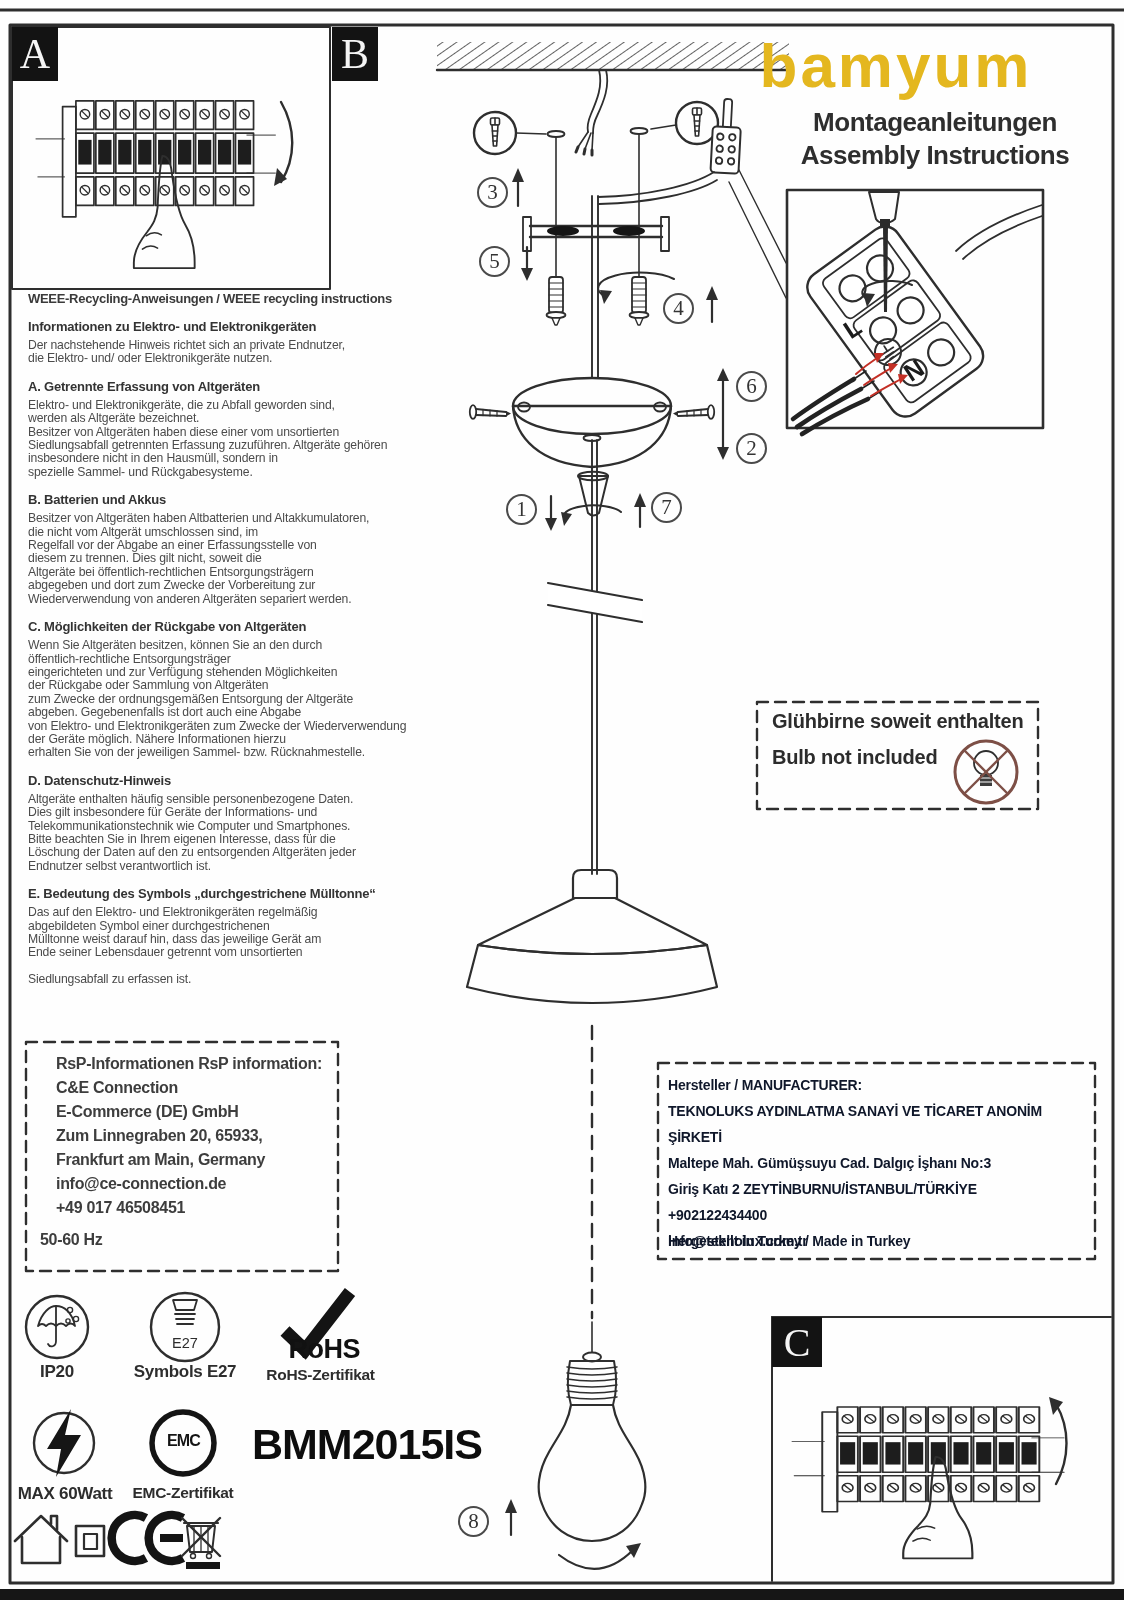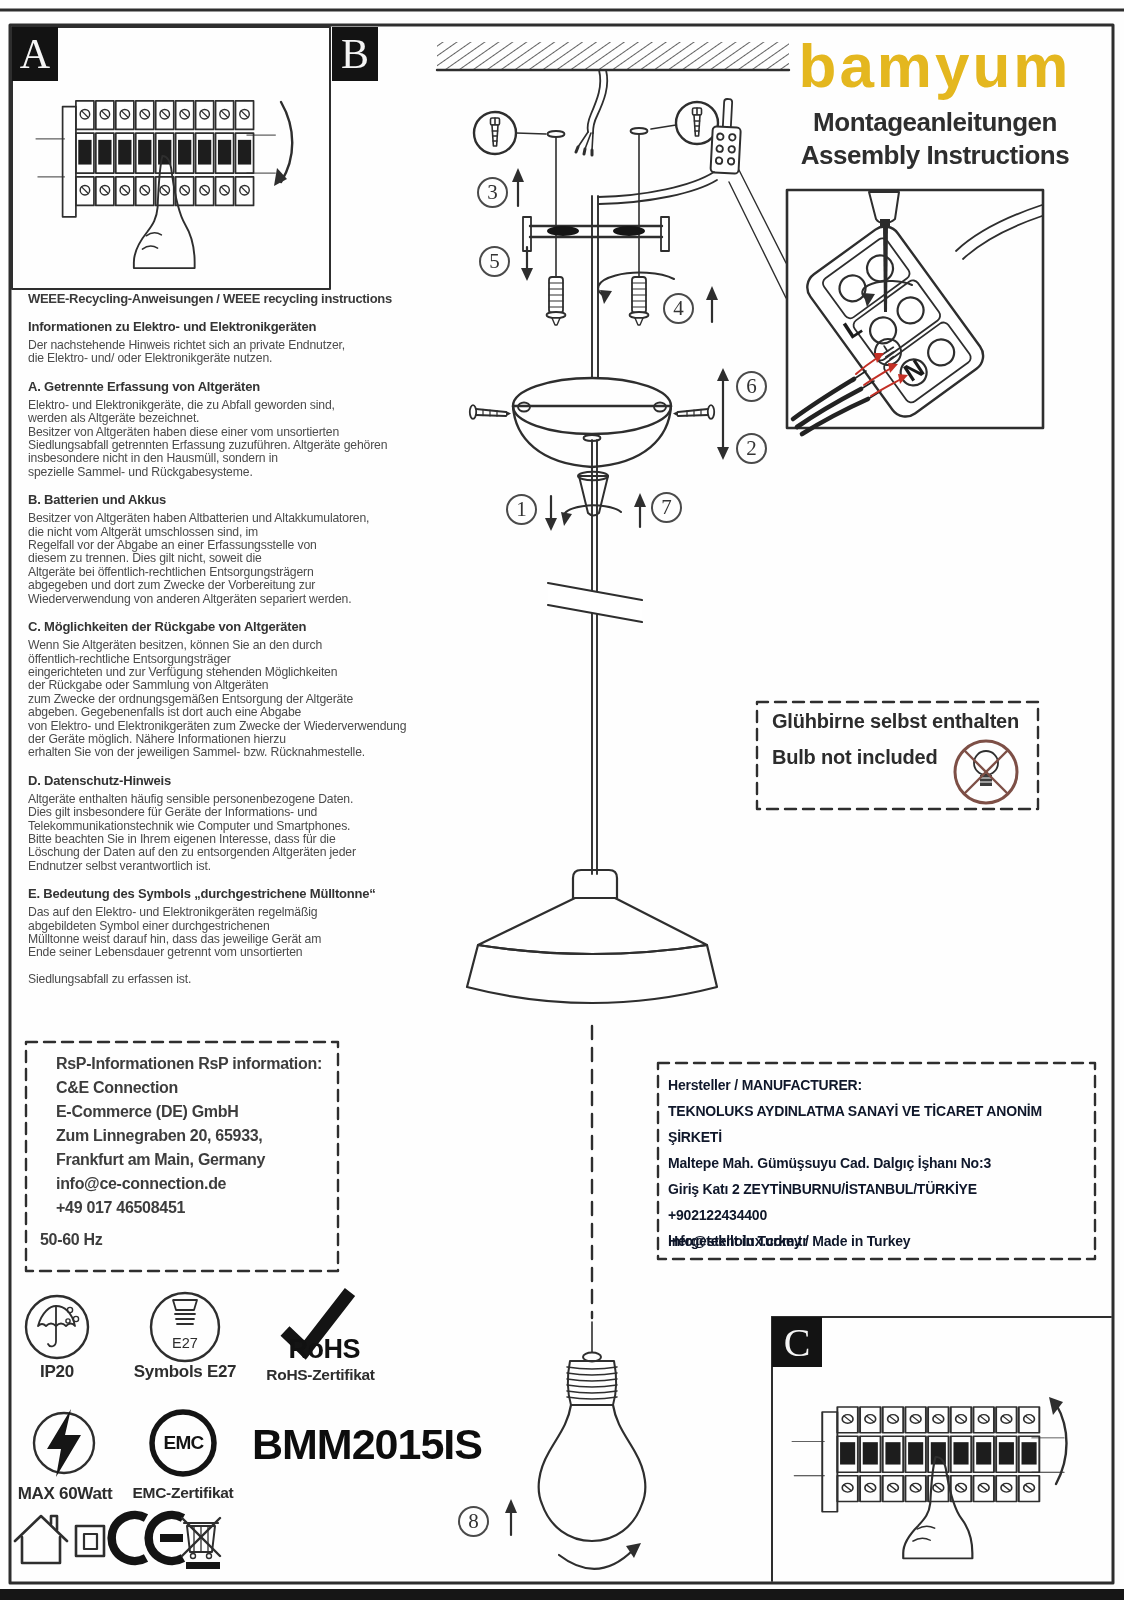--- a/index.html
+++ b/index.html
@@ -360,21 +360,21 @@
     <line x1="182" y1="1518" x2="220" y2="1556" stroke-width="2.4"></line>
     <line x1="220" y1="1518" x2="182" y2="1556" stroke-width="2.4"></line>
     <rect x="186" y="1562" width="34" height="7" fill="#161616" stroke="none"></rect>
   </g>
 </svg>
 
 <div class="abs seclabel" style="left:12px;top:27px;width:46px;height:54px;font-size:42px">A</div>
 <div class="abs seclabel" style="left:332px;top:27px;width:46px;height:54px;font-size:42px">B</div>
 <div class="abs seclabel" style="left:772px;top:1317px;width:50px;height:50px;font-size:40px">C</div>
 
-<div class="abs brand" style="left:770px;top:30px;width:330px">bamyum</div>
+<div class="abs brand" style="left:731px;top:30px;width:330px">bamyum</div>
 <div class="abs sub" style="left:770px;top:106px;width:330px">Montageanleitungen</div>
 <div class="abs sub" style="left:770px;top:139px;width:330px">Assembly Instructions</div>
 
 <div class="abs" style="left:28px;top:291px;width:414px">
   <div class="w-title">WEEE-Recycling-Anweisungen / WEEE recycling instructions</div>
   <div class="w-h">Informationen zu Elektro- und Elektronikgeräten</div>
   <div class="w-b">Der nachstehende Hinweis richtet sich an private Endnutzer,
  die Elektro- und/ oder Elektronikgeräte nutzen.</div>
   <div class="w-h">A. Getrennte Erfassung von Altgeräten</div>
   <div class="w-b">Elektro- und Elektronikgeräte, die zu Abfall geworden sind,
@@ -410,21 +410,21 @@
 Endnutzer selbst verantwortlich ist.</div>
   <div class="w-h">E. Bedeutung des Symbols „durchgestrichene Mülltonne“</div>
   <div class="w-b">Das auf den Elektro- und Elektronikgeräten regelmäßig
  abgebildeten Symbol einer durchgestrichenen
 Mülltonne weist darauf hin, dass das jeweilige Gerät am
 Ende seiner Lebensdauer getrennt vom unsortierten
 
 Siedlungsabfall zu erfassen ist.</div>
 </div>
 
-<div class="abs note1" style="left:772px;top:710px">Glühbirne selbst enthalten</div>
+<div class="abs note1" style="left:772px;top:710px">Glühbirne soweit enthalten</div>
 <div class="abs note1" style="left:772px;top:746px">Bulb not included</div>
 
 <div class="abs step" style="left:506px;top:494px">1</div>
 <div class="abs step" style="left:736px;top:433px">2</div>
 <div class="abs step" style="left:477px;top:177px">3</div>
 <div class="abs step" style="left:663px;top:293px">4</div>
 <div class="abs step" style="left:479px;top:246px">5</div>
 <div class="abs step" style="left:736px;top:371px">6</div>
 <div class="abs step" style="left:651px;top:492px">7</div>
 <div class="abs step" style="left:458px;top:1506px">8</div>
@@ -448,17 +448,17 @@
 +902122434400
 info@teknolux.com.tr</div>
 <div class="abs man" style="left:668px;top:1228px">Hergestellt in Turkey / Made in Turkey</div>
 
 <div class="abs cert" style="left:22px;top:1362px;width:70px">IP20</div>
 <div class="abs" style="left:163px;top:1335px;width:44px;text-align:center;font-size:14.5px;font-weight:400;color:#2d2d2d">E27</div>
 <div class="abs cert" style="left:130px;top:1362px;width:110px">Symbols E27</div>
 <div class="abs" style="left:282px;top:1334px;width:78px;text-align:right;font-size:27px;font-weight:700;color:#111;letter-spacing:-0.5px">RoHS</div>
 <div class="abs certsm" style="left:258px;top:1366px;width:125px">RoHS-Zertifikat</div>
 <div class="abs cert" style="left:15px;top:1484px;width:100px">MAX 60Watt</div>
-<div class="abs" style="left:156px;top:1432px;width:55px;text-align:center;font-size:19px;font-weight:700;color:#141414;letter-spacing:-0.8px">EMC</div>
+<div class="abs" style="left:156px;top:1432px;width:55px;text-align:center;font-size:16px;font-weight:700;color:#141414;letter-spacing:-0.8px">EMC</div>
 <div class="abs certsm" style="left:124px;top:1484px;width:118px">EMC-Zertifikat</div>
 <div class="abs model" style="left:252px;top:1420px">BMM2015IS</div>
 
 </div>
 
 </body></html>

